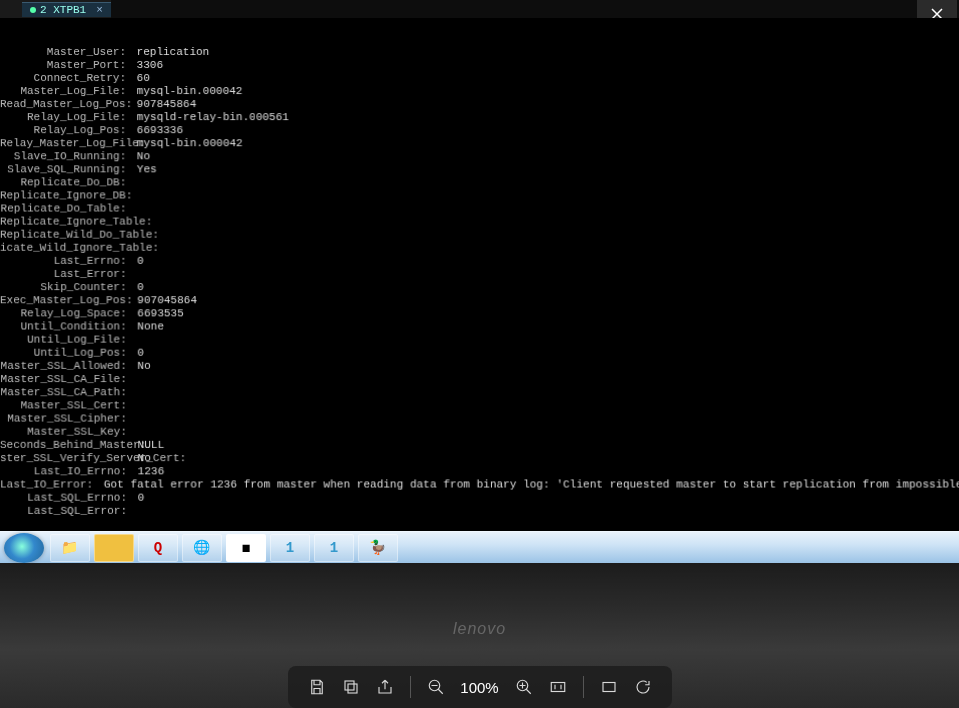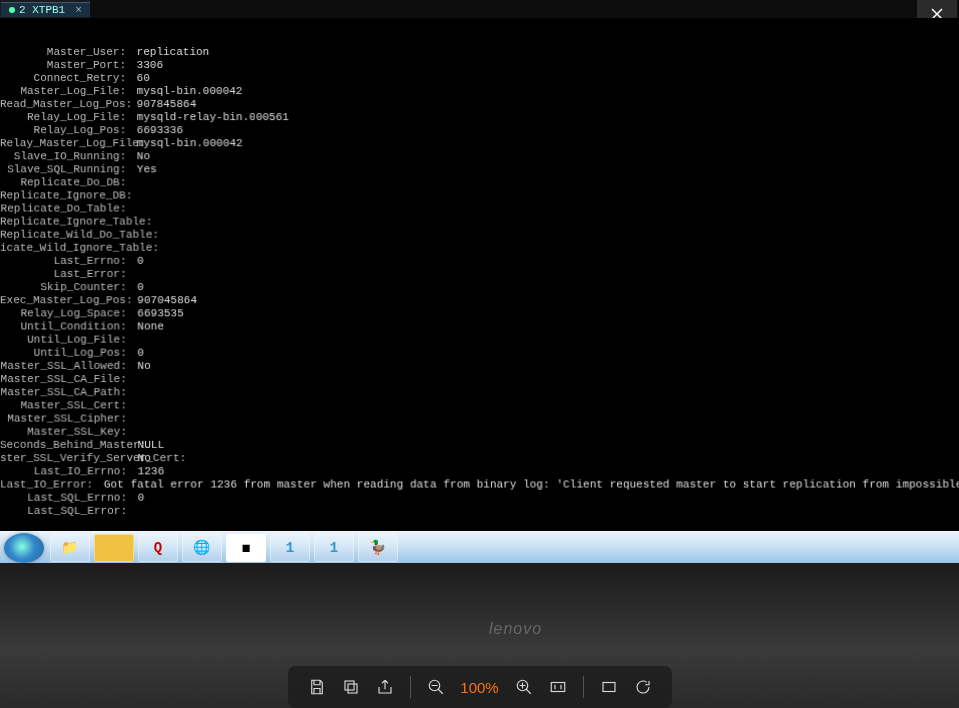--- a/index.html
+++ b/index.html
@@ -30,21 +30,21 @@
   font-size: 14px;
   cursor: pointer;
 }
 .tab-bar {
   position: absolute;
   top: 0;
   left: 0;
   height: 18px;
   display: flex;
   align-items: center;
-  padding-left: 1px;
+  padding-left: 22px;
   color: #9fe;
   font-size: 11px;
   background: rgba(40,40,40,0.5);
 }
 .tab {
   padding: 1px 8px;
   background: #1a3040;
   border-top: 1px solid #3a5a70;
   display: flex;
   align-items: center;
@@ -134,35 +134,34 @@
 .laptop-logo {
   position: absolute;
   bottom: 70px;
   left: 50%;
   transform: translateX(-50%);
   color: #666;
   font-size: 16px;
   font-style: italic;
   font-family: Arial, sans-serif;
   letter-spacing: 1px;
-  margin-left: 36px;
 }
 .viewer-toolbar {
   position: absolute;
   bottom: 0;
   left: 50%;
   transform: translateX(-50%);
   height: 42px;
   background: rgba(30,30,30,0.92);
   border-radius: 8px;
   display: flex;
   align-items: center;
   gap: 12px;
   padding: 0 18px;
-  color: #f97316;
+  color: #ffffff;
 }
 .viewer-toolbar .vbtn {
   width: 22px; height: 22px;
   display: flex;
   align-items: center;
   justify-content: center;
   cursor: pointer;
   opacity: 0.9;
 }
 .viewer-toolbar .vbtn svg { width: 18px; height: 18px; stroke: #eee; fill: none; stroke-width: 1.5; }

